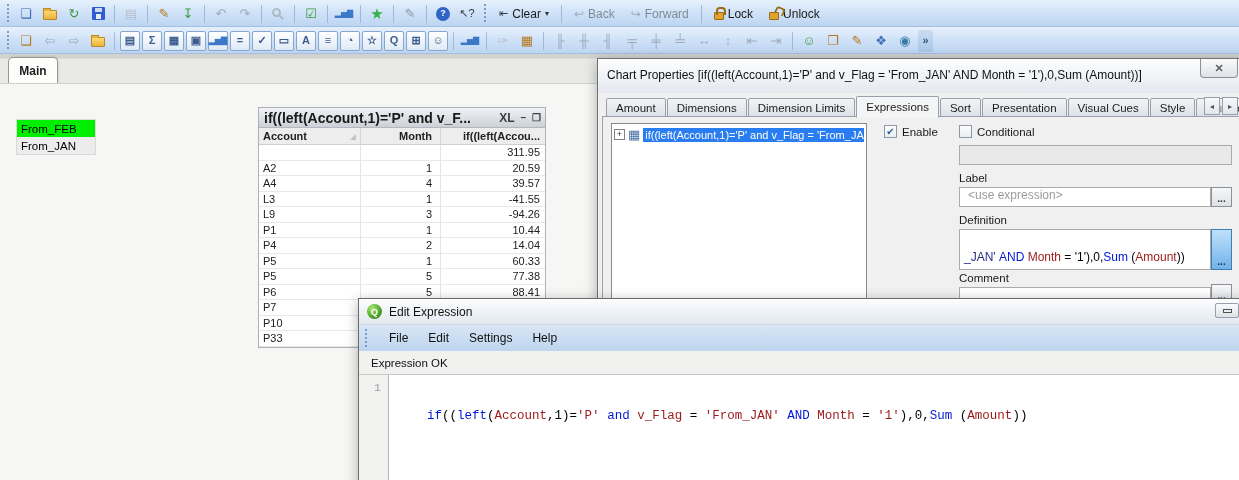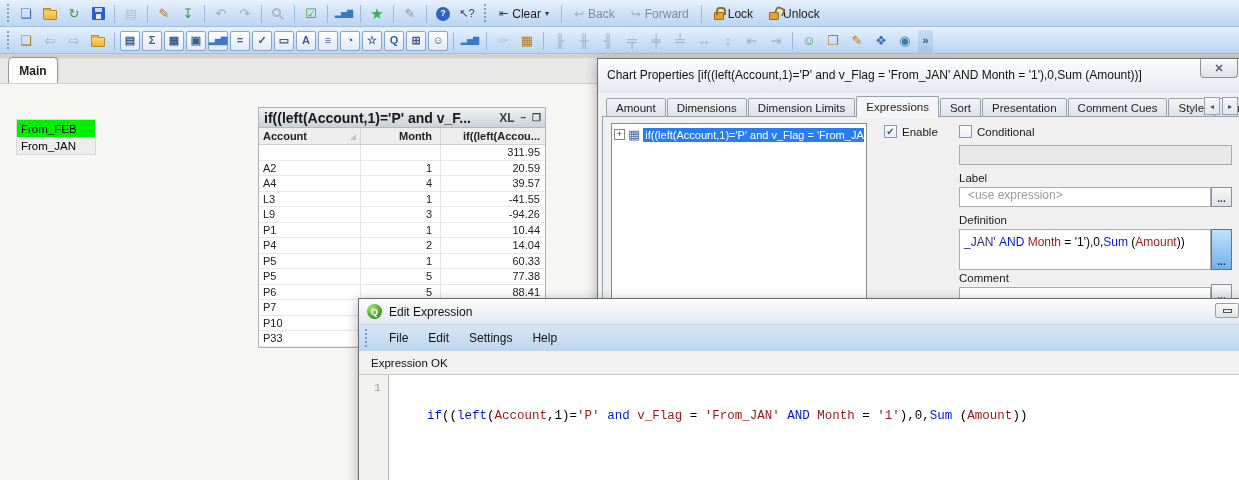--- a/index.html
+++ b/index.html
@@ -77,21 +77,21 @@
   #expr-grid-icon{color:#4a6fa5;font-size:13px;flex:none}
   #expr-text{flex:1;background:#2a7df0;color:#fff;padding:1px 2px;white-space:nowrap;overflow:hidden}
   .cp-label{position:absolute;font-size:11.5px;color:#1a1a1a}
   .chk{position:absolute;display:flex;align-items:center;gap:5px;font-size:11.5px;color:#1a1a1a}
   .chk .box{width:13px;height:13px;border:1px solid #8e98a5;background:linear-gradient(#fdfdfd,#e9eef3);display:flex;align-items:center;justify-content:center;font-size:10px;color:#2d5f9e}
   .inp{position:absolute;border:1px solid #ababab;background:#fff;font-size:12px;display:flex;align-items:flex-start;padding:0 8px;color:#1a1a1a}
   .inp.disabled{background:#e9e9e9}
   .inp .ph{color:#9b9b9b}
   .dots-btn{position:absolute;width:21px;border:1px solid #8b9097;background:linear-gradient(#f6f7f8,#dee1e5);display:flex;align-items:flex-end;justify-content:center;font-size:10px;font-weight:bold;color:#333;padding-bottom:2px}
   .dots-btn.focused{border:1px solid #3c7fb1;background:linear-gradient(#bfe0fb,#71b2ea);color:#17374f}
-  #def-box{padding:3px 4px;align-items:flex-start;line-height:1.5;white-space:pre;overflow:hidden}
+  #def-box{padding:3px 4px;align-items:flex-end;line-height:1.5;white-space:pre;overflow:hidden}
 
   
   .kw{color:#0018d8}.fld{color:#9b1a1a}.pl{color:#000}.nav{color:#2b2e83}
 
   
   #ee{position:absolute;left:358px;top:298px;width:890px;height:190px;background:#fff;border:1px solid #6b6b6b;box-shadow:0 3px 12px rgba(0,0,0,.3);z-index:30}
   #ee-titlebar{position:absolute;left:0;top:0;right:0;height:26px;background:linear-gradient(#fcfdfe,#eaeff5 70%,#e2e8ef);border-bottom:1px solid #d0d6dd;display:flex;align-items:center;padding-left:8px;gap:7px}
   #ee-icon{width:15px;height:15px;border-radius:50%;background:radial-gradient(circle at 35% 30%,#a9e87a,#4aa224 60%,#2d7d1a);color:#fff;font-size:9px;font-weight:bold;display:flex;align-items:center;justify-content:center}
   #ee-title{font-size:12px;color:#111}
   #ee-min{position:absolute;right:8px;top:4px;width:24px;height:15px;border:1px solid #97a0ab;border-radius:2px;background:linear-gradient(#fafbfb,#dfe2e6);display:flex;align-items:center;justify-content:center}
@@ -668,21 +668,21 @@
 
       <div class="cp-tab">
         <span>Sort</span>
       </div>
 
       <div class="cp-tab">
         <span>Presentation</span>
       </div>
 
       <div class="cp-tab">
-        <span>Comment Cues</span>
+        <span>Visual Cues</span>
       </div>
 
       <div class="cp-tab">
         <span>Style</span>
       </div>
 
       <div class="cp-tab">
         <span>Number</span>
       </div>
 

